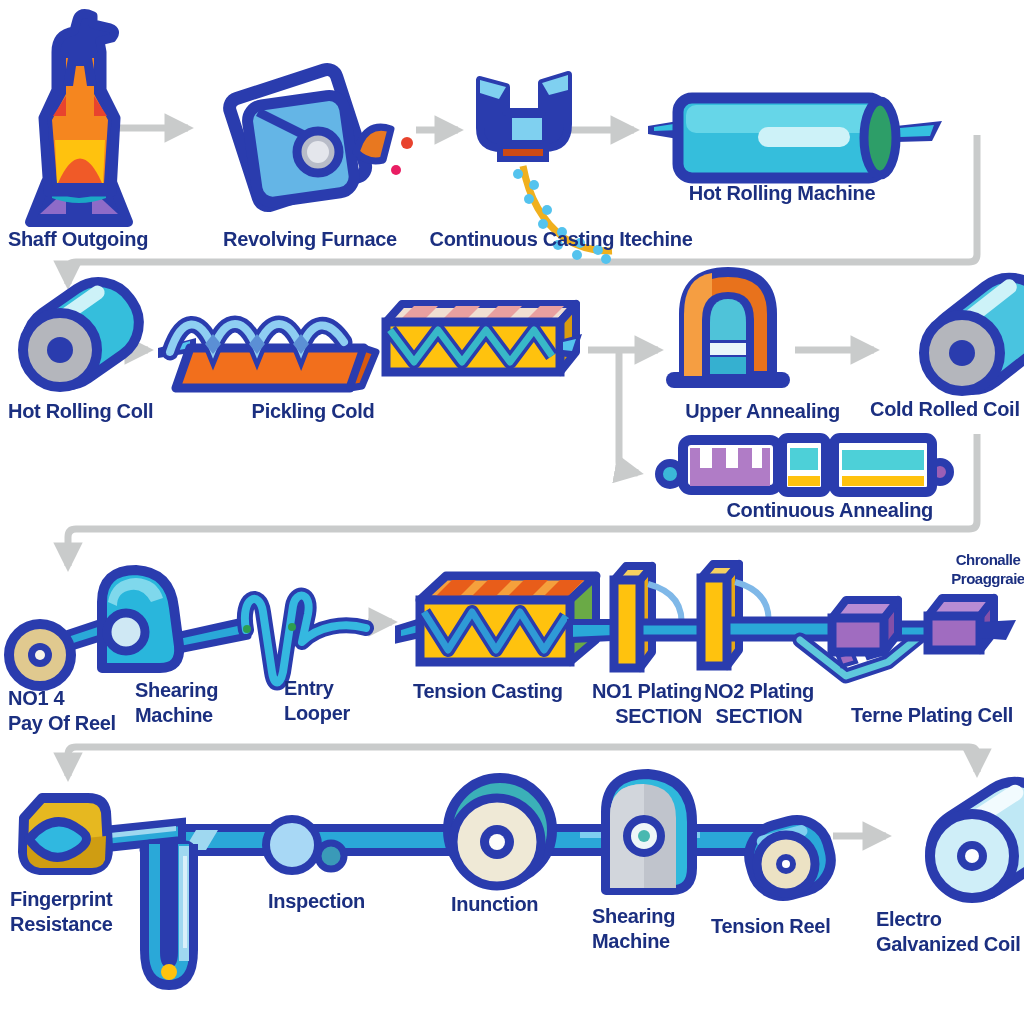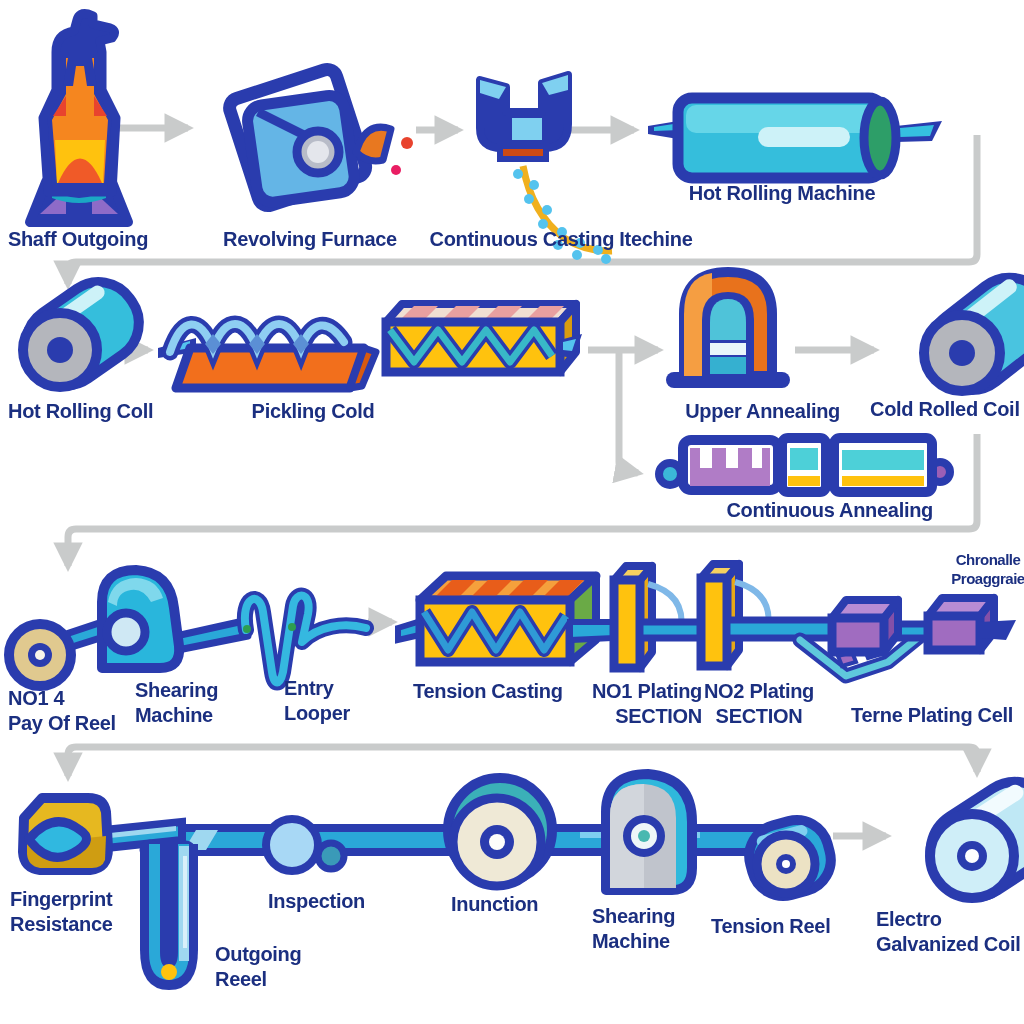--- a/index.html
+++ b/index.html
@@ -340,22 +340,20 @@
 SECTION</div>
   <div class="lbl" style="left:700px;top:679px;width:118px;text-align:center">NO2 Plating
 SECTION</div>
   <div class="lbl small" style="left:948px;top:550px;width:80px;text-align:center">Chronalle
 Proaggraie</div>
   <div class="lbl" style="left:851px;top:703px;width:175px">Terne Plating Cell</div>
 
   <div class="lbl" style="left:10px;top:887px;width:140px">Fingerprint
 Resistance</div>
   <div class="lbl" style="left:268px;top:889px;width:120px">Inspection</div>
-  <div class="lbl" style="left:215px;top:942px;width:120px">Outgoing
-Reeel</div>
   <div class="lbl" style="left:451px;top:892px;width:110px">Inunction</div>
   <div class="lbl" style="left:592px;top:904px;width:105px">Shearing
 Machine</div>
   <div class="lbl" style="left:711px;top:914px;width:145px">Tension Reel</div>
   <div class="lbl" style="left:876px;top:907px;width:220px">Electro
 Galvanized Coil</div>
 
 </div>
 
 </body></html>

